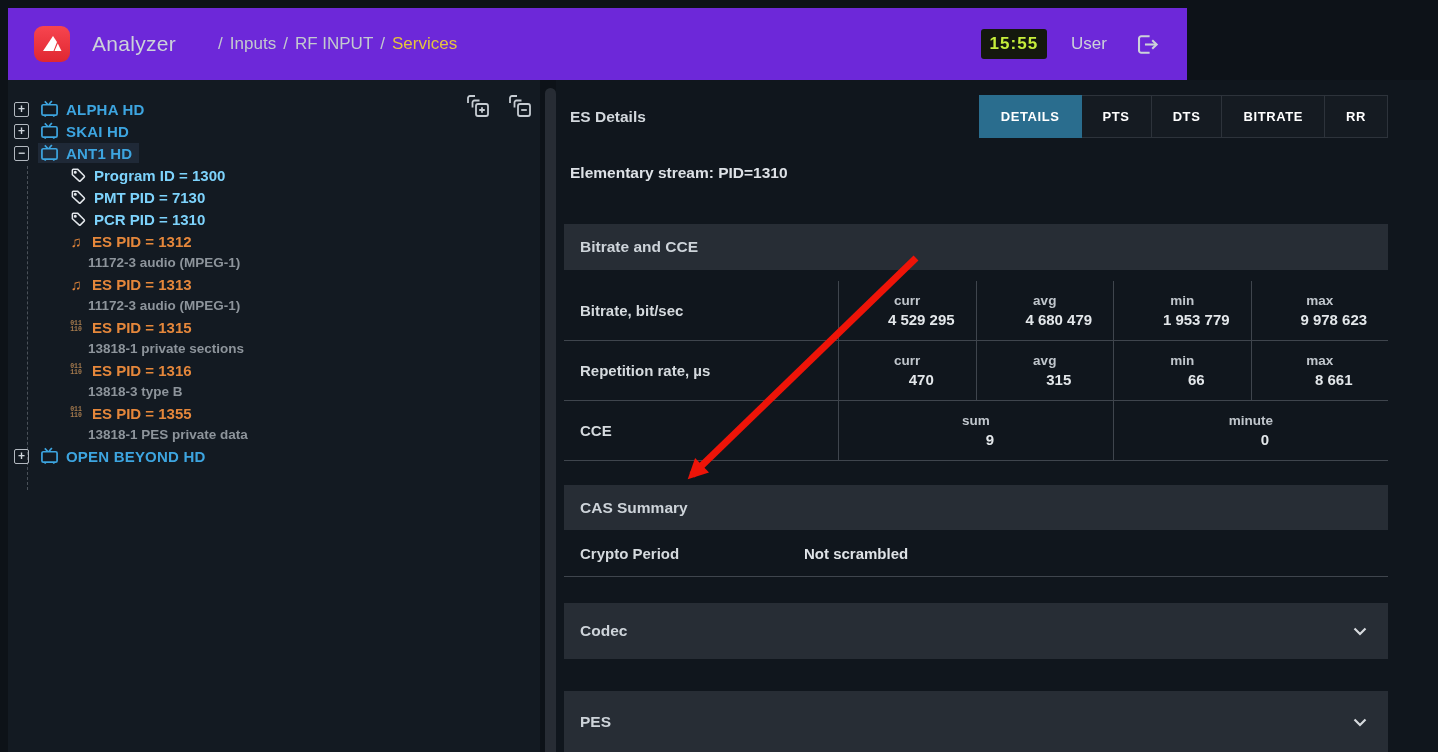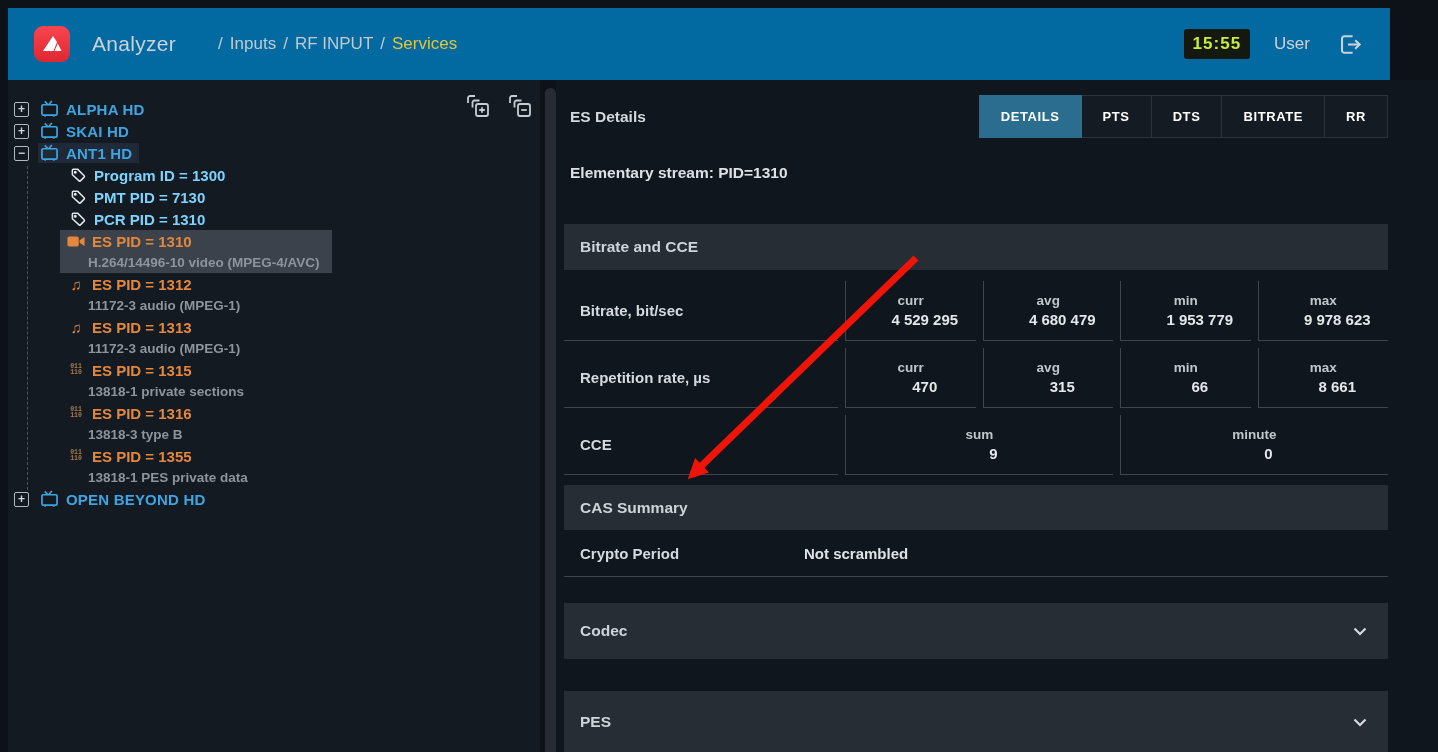--- a/index.html
+++ b/index.html
@@ -5,22 +5,22 @@
   * { box-sizing: border-box; margin: 0; padding: 0; }
   html,body { width:1438px; height:752px; overflow:hidden; }
   body {
     background:#0d1218;
     font-family:"Liberation Sans", sans-serif;
     color:#dde1e6;
     position:relative;
   }
   
   .header {
-    position:absolute; left:8px; top:8px; width:1382px; height:72px;
-    background:#0369a1; display:flex; align-items:center; padding:0 26px;
+    position:absolute; left:8px; top:8px; width:1179px; height:72px;
+    background:#6d28d9; display:flex; align-items:center; padding:0 26px;
   }
   .logo {
     width:36px; height:36px; border-radius:9px;
     background:linear-gradient(180deg,#f7454f,#e02731);
     display:flex; align-items:center; justify-content:center; flex:none;
   }
   .app-title { font-size:21px; color:#ccd2d9; margin-left:22px; letter-spacing:.3px; }
   .breadcrumb { display:flex; align-items:center; margin-left:42px; font-size:17px; color:#c3c9cf; gap:7px; }
   .breadcrumb .sep { color:#c3c9cf; }
   .breadcrumb .crumb { cursor:default; }
@@ -94,21 +94,21 @@
     position:absolute; left:0; width:824px; background:#272d35;
     display:flex; align-items:center; padding:0 16px;
     font-size:15.5px; font-weight:bold; color:#ced4da;
   }
   .bar-bitrate { top:144px; height:46px; }
   .bar-cas { top:405px; height:45px; }
   .bar-codec { top:523px; height:56px; cursor:pointer; }
   .bar-pes { top:611px; height:61px; cursor:pointer; }
   .chevron { margin-left:auto; display:flex; align-items:center; }
 
-  .stat-table { position:absolute; left:0; top:201px; width:824px; display:grid; grid-template-columns:274px repeat(4,1fr);gap:7px; }
+  .stat-table { position:absolute; left:0; top:201px; width:824px; display:grid; grid-template-columns:274px repeat(4,1fr); }
   .cell { border-bottom:1px solid #3f454d; height:60px; }
   .cell-label { display:flex; align-items:center; padding-left:16px; font-size:15px; font-weight:bold; color:#d5dade; }
   .cell-val {
     border-left:1px solid #3f454d;
     display:flex; flex-direction:column; align-items:center; justify-content:center; gap:3px;
   }
   .cell-val .h { font-size:13.5px; font-weight:bold; color:#c0c6cc; }
   .cell-val .v { font-size:15px; font-weight:bold; color:#e3e7ea;margin-left:28px; }
   .span2 { grid-column:span 2; }
 
@@ -234,32 +234,20 @@
       </div>
       <div class="t-row l2">
         <div class="tag-icon">
           <svg width="17" height="17" viewBox="0 0 18 18" fill="none" stroke="#e2e6ea" stroke-width="1.6">
             <path d="M2.5 8.2 V3.5 a1 1 0 0 1 1 -1 h4.7 l6.8 6.8 a1 1 0 0 1 0 1.4 l-4 4 a1 1 0 0 1 -1.4 0 z"></path>
             <circle cx="5.6" cy="5.6" r="0.8" fill="#e2e6ea"></circle>
           </svg>
         </div>
         <div class="tag-label">PCR PID = 1310</div>
       </div>
-      <div class="es-block selected">
-        <div class="es-row">
-          <div class="es-icon">
-            <svg width="18" height="13" viewBox="0 0 20 14">
-              <rect x="0.5" y="1.5" width="12.5" height="11" rx="2" fill="#e5873b"></rect>
-              <path d="M14 5.5 L19.5 2 V12 L14 8.5 Z" fill="#e5873b"></path>
-            </svg>
-          </div>
-          <div class="es-label">ES PID = 1310</div>
-        </div>
-        <div class="es-sub">H.264/14496-10 video (MPEG-4/AVC)</div>
-      </div>
       <div class="es-block">
         <div class="es-row">
           <div class="es-icon">
             <span class="note-glyph">♫</span>
           </div>
           <div class="es-label">ES PID = 1312</div>
         </div>
         <div class="es-sub">11172-3 audio (MPEG-1)</div>
       </div>
       <div class="es-block">

